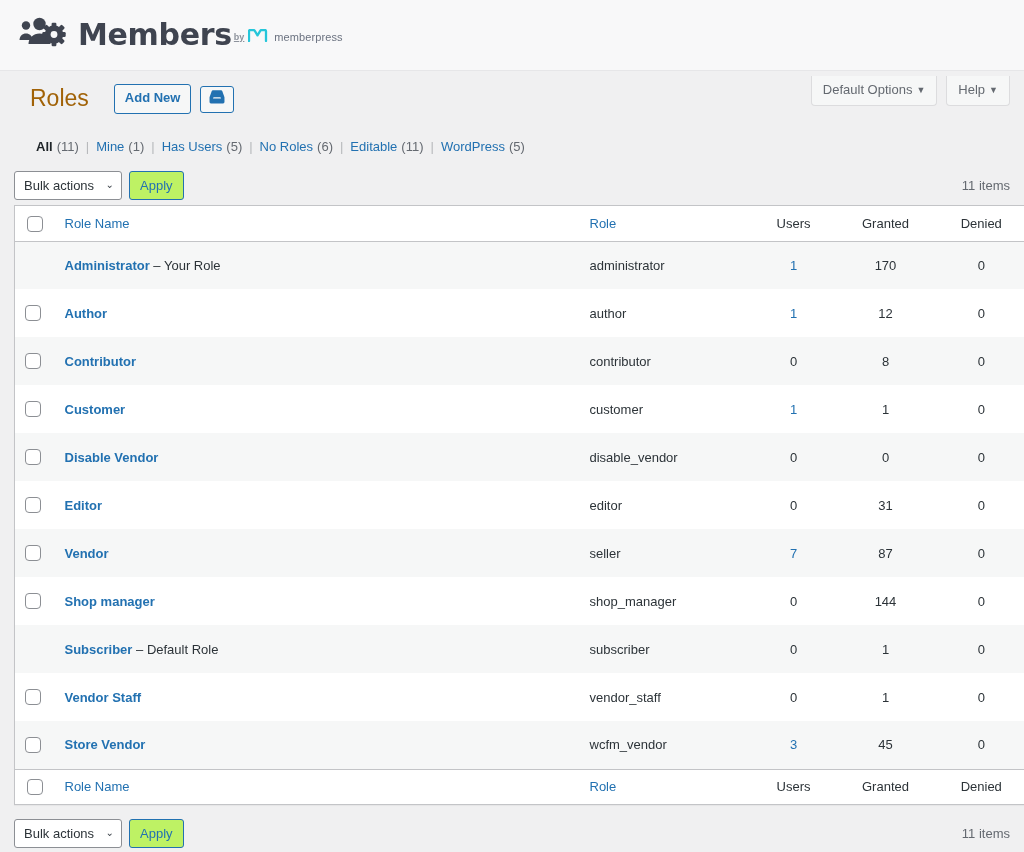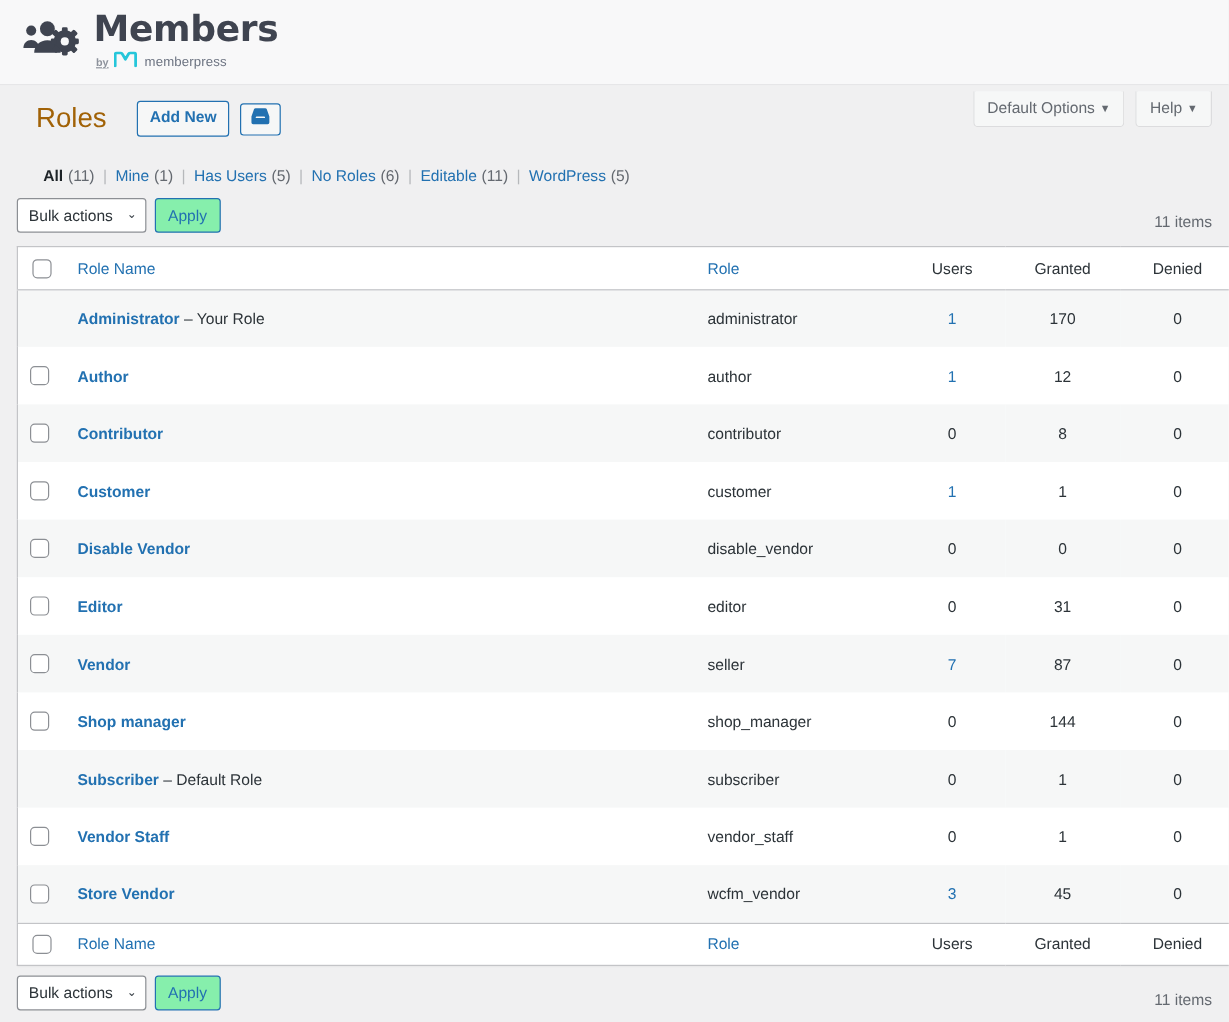--- a/index.html
+++ b/index.html
@@ -16,21 +16,21 @@
   .brandbar {
     height: 71px;
     background: #f8f8f9;
     border-bottom: 1px solid #e6e6e8;
     display: flex;
     align-items: center;
     padding-left: 18px;
   }
   .brand-wrap { display: flex; align-items: center; gap: 10px; }
   .brand-mark { width: 50px; height: 40px; position: relative; flex: none; }
-  .brand-text-wrap { display: flex; flex-direction: column; }
+  .brand-text-wrap { display: flex; flex-direction: row; }
   .brand-title {
     font-family: "DejaVu Sans", sans-serif;
     font-size: 30px;
     font-weight: bold;
     color: #3f4450;
     line-height: 1;
     letter-spacing: -0.3px;
   }
   .brand-sub {
     display: flex; align-items: center; gap: 4px;
@@ -102,21 +102,21 @@
     align-items: flex-start;
   }
   .subsubsub li { display: flex; align-items: center; }
   .subsubsub a { color: #2271b1; text-decoration: none; cursor: pointer; }
   .subsubsub a.current { color: #1d2327; font-weight: bold; }
   .subsubsub .count { color: #646970; margin-left: 4px; }
   .subsubsub .sep { color: #b6b8bb; margin: 0 7px; }
 
   
   .tablenav {
-    display: flex; align-items: flex-start;
+    display: flex; align-items: center;
     height: 40px;
     margin-top: 11px;
     position: relative;
   }
   .tablenav.bottom { margin-top: 8px; }
   .bulk-select {
     appearance: none;
     -webkit-appearance: none;
     background: #fff;
     border: 1px solid #8c8f94;
@@ -133,21 +133,21 @@
     position: absolute; right: 8px; top: 50%;
     transform: translateY(-50%);
     pointer-events: none;
     color: #3c434a;
     font-size: 10px;
     line-height: 1;
   }
   .apply-btn {
     margin-left: 7px;
     border: 1px solid #2271b1;
-    background: #86efac;
+    background: #bef264;
     color: #2271b1;
     font-size: 13px;
     border-radius: 3px;
     height: 29px;
     padding: 0 10px;
     cursor: pointer;
     font-family: "Liberation Sans", sans-serif;
   }
   .displaying-num {
     position: absolute; right: 2px; top: 50%;

